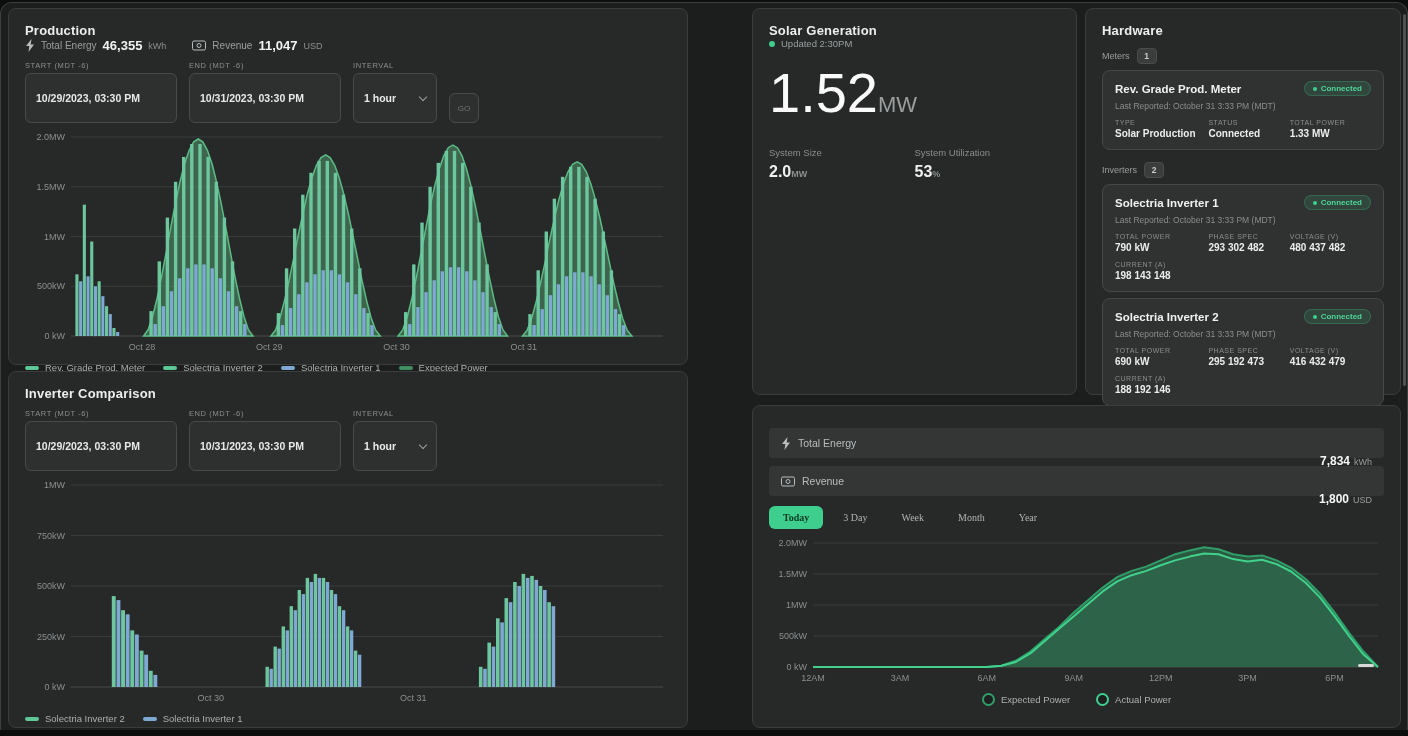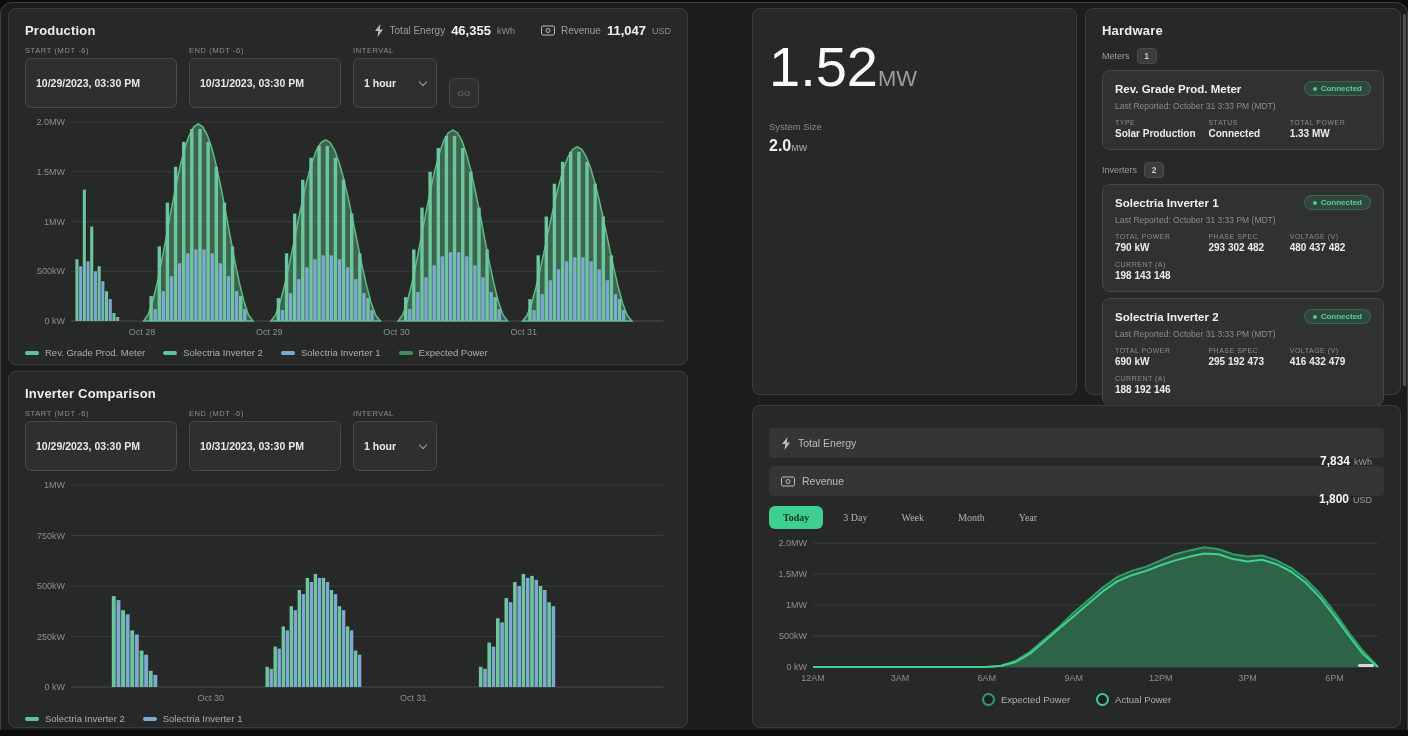--- a/index.html
+++ b/index.html
@@ -5,21 +5,21 @@
   html,body{margin:0;padding:0;background:#0c0d0d;font-family:"Liberation Sans",sans-serif;}
   .page{position:relative;width:1408px;height:736px;background:#0c0d0d;overflow:hidden;}
   .app-bg{position:absolute;left:0;top:2px;right:0;bottom:6px;background:#1c1d1d;border:1px solid #3e4040;border-bottom:none;border-radius:12px 12px 0 0;}
   .panel{position:absolute;background:#272929;border:1px solid #3b3d3d;border-radius:8px;padding:14px 16px;box-sizing:border-box;}
   .panel-production{left:8px;top:8px;width:680px;height:357px;}
   .panel-inverter{left:8px;top:371px;width:680px;height:357px;}
   .panel-solar{left:752px;top:8px;width:325px;height:387px;}
   .panel-hardware{left:1085px;top:8px;width:316px;height:387px;}
   .panel-ave{left:752px;top:405px;width:649px;height:323px;}
   .panel h2{margin:0;font-size:13px;font-weight:bold;color:#ededed;letter-spacing:.2px;}
-  .phead{display:flex;justify-content:space-between;align-items:flex-start;}
+  .phead{display:flex;justify-content:space-between;align-items:flex-start;flex-direction:column;}
   .hstats{display:flex;gap:26px;align-items:center;}
   .hstat{display:flex;align-items:center;gap:6px;}
   .hstat-label{font-size:10px;color:#9a9e9e;}
   .hstat-value{font-size:13px;font-weight:bold;color:#f2f2f2;}
   .hstat-unit{font-size:9px;color:#8a8e8e;}
   .controls{display:flex;gap:12px;margin-top:8px;align-items:flex-end;}
   .ctl-label{font-size:7.5px;letter-spacing:.6px;color:#8a8e8e;text-transform:uppercase;margin-bottom:3px;}
   .ctl-box{background:#2e3030;border:1px solid #474a4a;border-radius:6px;padding:18px 10px;font-size:10.5px;font-weight:bold;color:#e8e8e8;display:flex;align-items:center;}
   .ctl-date{width:130px;}
   .ctl-select{width:62px;justify-content:space-between;cursor:pointer;}
@@ -352,28 +352,41 @@
           <span class="legend-label">Solectria Inverter 2</span>
         </div>
         <div class="legend-item">
           <span class="legend-dash" style="background: rgb(127, 169, 210);"></span>
           <span class="legend-label">Solectria Inverter 1</span>
         </div>
       </div>
   </section>
 
   <section class="panel panel-solar">
+    <div class="phead">
+      <h2>Solar Generation</h2>
+      <div class="updated">
+        <span class="gdot"></span>
+        <span>Updated 2:30PM</span>
+      </div>
+    </div>
     <div class="big-value">
       <span>1.52</span><span class="big-unit">MW</span>
     </div>
     <div class="solar-stats">
       <div class="solar-stat">
         <div class="sstat-label">System Size</div>
         <div class="sstat-value">
           <span>2.0</span><span class="sstat-unit">MW</span>
+        </div>
+      </div>
+      <div class="solar-stat">
+        <div class="sstat-label">System Utilization</div>
+        <div class="sstat-value">
+          <span>53</span><span class="sstat-unit">%</span>
         </div>
       </div>
     </div>
   </section>
 
   <section class="panel panel-hardware">
     <h2>Hardware</h2>
     <div class="hw-section">
       <span class="hw-section-label">Meters</span>
       <span class="count-badge">1</span>

